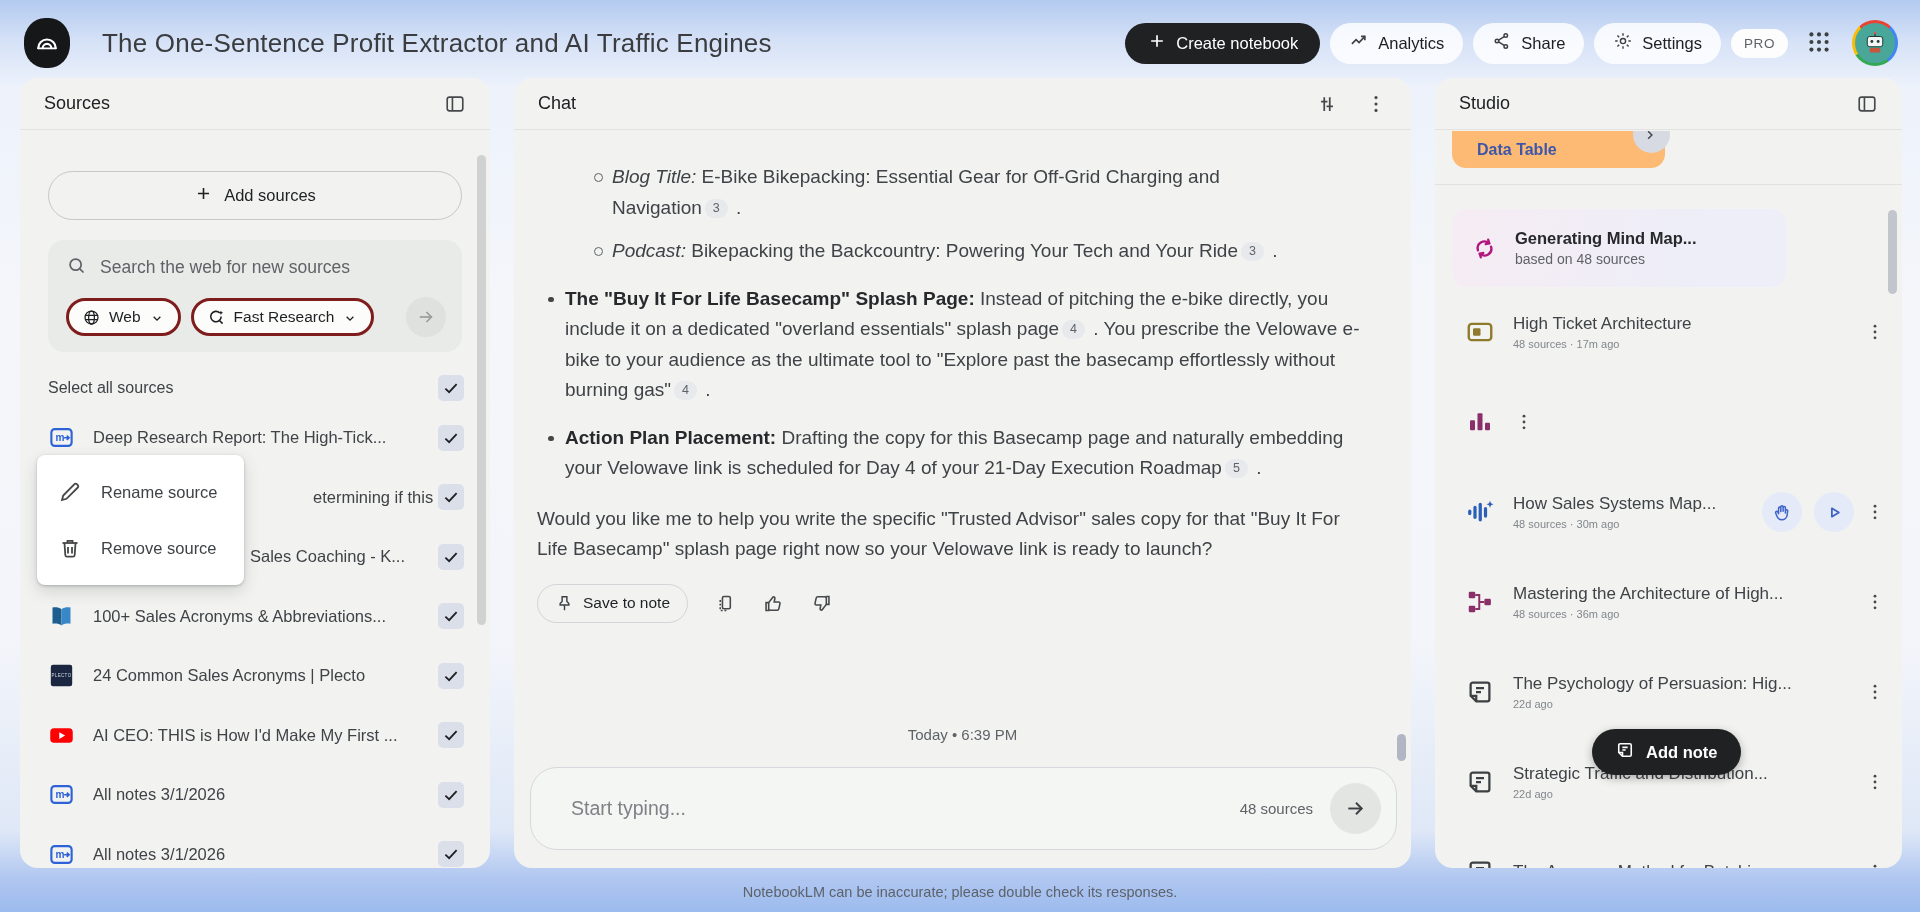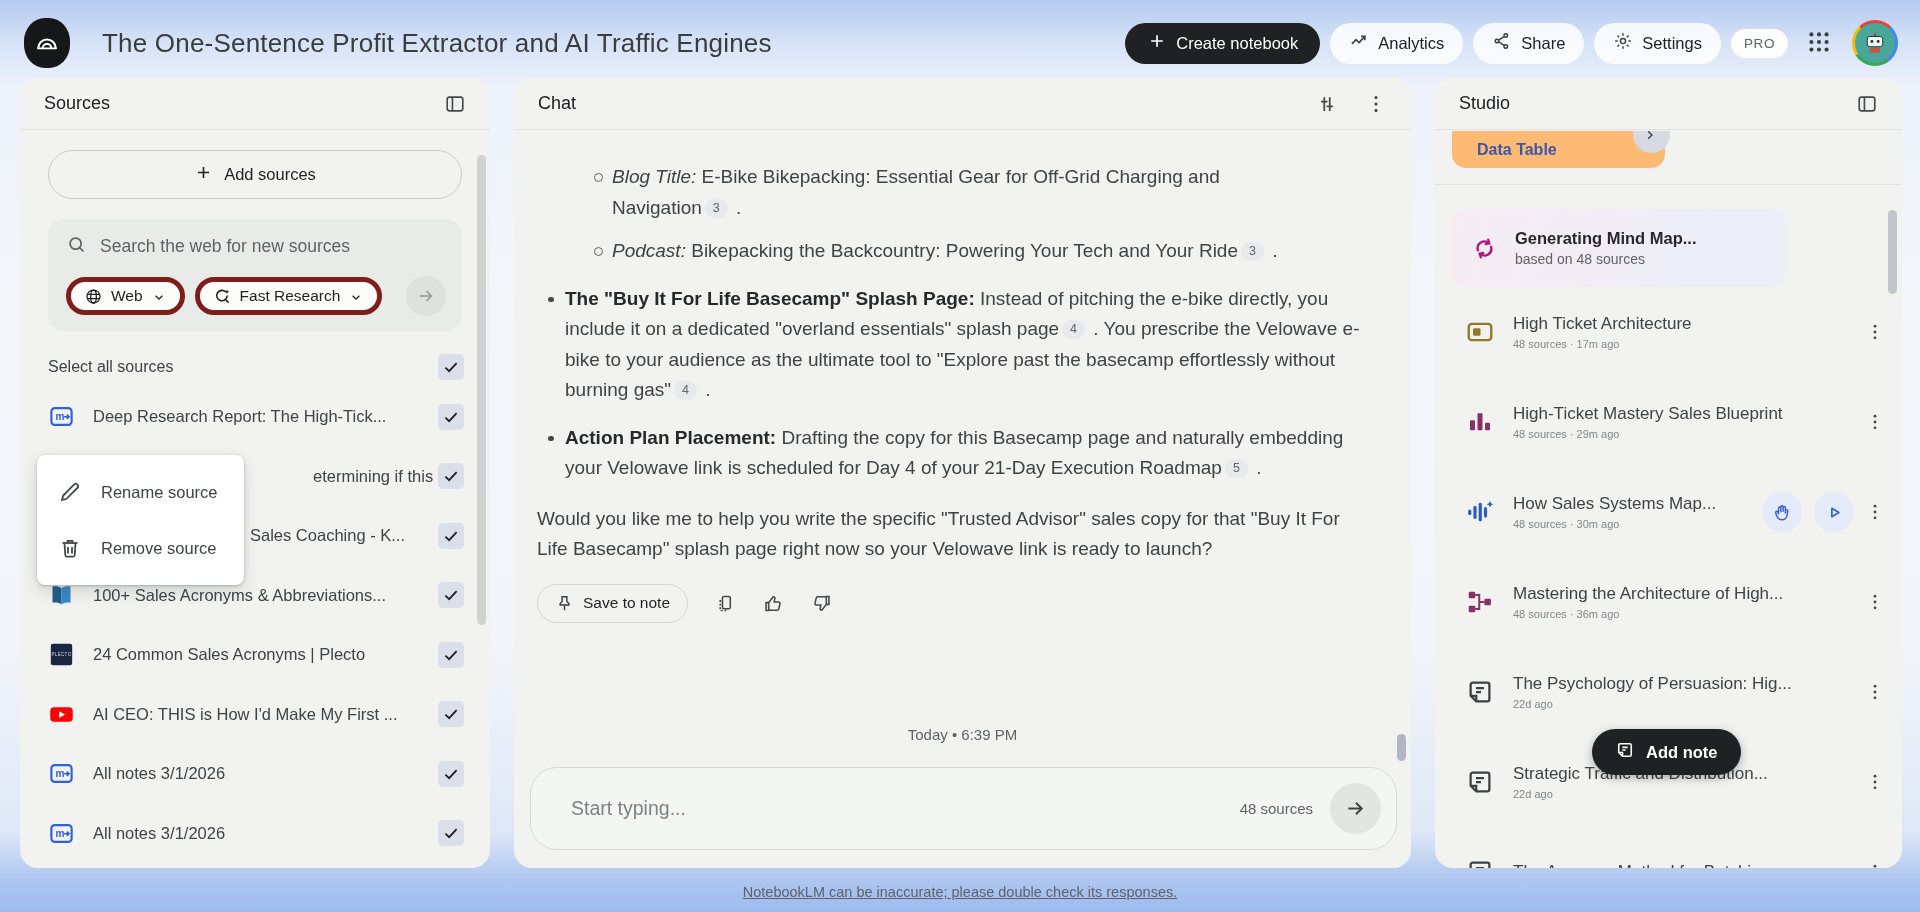--- a/index.html
+++ b/index.html
@@ -31,29 +31,29 @@
   #sources-panel { left:20px;  width:470px; }
   #chat-panel    { left:514px; width:897px; }
   #studio-panel  { left:1435px; width:467px; }
   .panel-head { height:52px; display:flex; align-items:center; padding:0 24px; border-bottom:1px solid #e2e3e1; }
   .panel-title { font-size:18px; color:#202124; }
   .panel-head .spacer { flex:1; }
   .icon-btn { background:none; border:none; color:#46484b; cursor:pointer; display:flex; align-items:center; justify-content:center; }
   .icon-btn svg { width:22px; height:22px; }
 
   
-  .add-src-btn { margin:20px 28px 0; width:calc(100% - 56px); height:49px; border:1px solid #c5c8c6; border-radius:25px; background:transparent; display:flex; align-items:center; justify-content:center; gap:11px; font-size:16.5px; color:#1f2023; cursor:pointer; }
+  .add-src-btn { margin:41px 28px 0; width:calc(100% - 56px); height:49px; border:1px solid #c5c8c6; border-radius:25px; background:transparent; display:flex; align-items:center; justify-content:center; gap:11px; font-size:16.5px; color:#1f2023; cursor:pointer; }
   .add-src-btn svg { width:19px; height:19px; color:#1f2023; }
   .search-card { margin:20px 28px 0; background:#e9ebe8; border-radius:16px; padding:15px 16px 15px 18px; }
   .search-row { display:flex; align-items:center; gap:13px; }
   .search-row svg { width:21px; height:21px; color:#5f6368; flex:none; }
   .search-input { border:none; background:transparent; outline:none; font-size:17.5px; color:#3c4043; width:100%; font-family:"Liberation Sans",sans-serif; }
   .search-input::placeholder { color:#5f6368; }
   .chips-row { display:flex; align-items:center; gap:10px; margin-top:17px; }
-  .chip { height:38px; border-radius:19px; background:#fcfdfb; border:5px solid #7f1d1d; display:inline-flex; align-items:center; gap:8px; padding:0 13px; font-size:15.5px; color:#1f2023; cursor:pointer; }
+  .chip { height:38px; border-radius:19px; background:#fcfdfb; border:3px solid #7f1d1d; display:inline-flex; align-items:center; gap:8px; padding:0 13px; font-size:15.5px; color:#1f2023; cursor:pointer; }
   .chip svg { width:19px; height:19px; color:#1f2023; }
   .chip .chev { width:16px; height:16px; }
   .send-mini { margin-left:auto; width:40px; height:40px; border-radius:50%; background:#dfe1de; border:none; color:#989c9a; display:flex; align-items:center; justify-content:center; cursor:pointer; }
   .send-mini svg { width:20px; height:20px; }
   .select-row { display:flex; align-items:center; margin:23px 26px 0 28px; font-size:16px; color:#3f4246; }
   .checkbox { width:26px; height:26px; border-radius:5px; background:#dbdfe9; color:#1f2023; display:flex; align-items:center; justify-content:center; margin-left:auto; flex:none; cursor:pointer; }
   .checkbox svg { width:18px; height:18px; }
   .src-list { margin-top:7px; padding:0 26px 0 28px; }
   .src-row { height:59.5px; display:flex; align-items:center; cursor:pointer; }
   .src-icon { width:27px; height:27px; margin-right:18px; flex:none; display:flex; align-items:center; justify-content:center; }
@@ -114,21 +114,21 @@
   .st-actions { display:flex; align-items:center; gap:12px; margin:0 10px 0 6px; }
   .st-circle { width:40px; height:40px; border-radius:50%; background:#e4eaf8; border:none; color:#3e62c5; display:flex; align-items:center; justify-content:center; cursor:pointer; }
   .st-circle svg { width:21px; height:21px; }
   .kebab-btn { width:22px; }
   .kebab-btn svg { width:20px; height:20px; }
   .add-note-fab { position:absolute; left:157px; top:651px; height:46px; border-radius:23px; background:#1f2123; color:#fff; border:none; display:inline-flex; align-items:center; gap:11px; padding:0 23px; font-size:16.5px; font-weight:bold; cursor:pointer; box-shadow:0 3px 10px rgba(0,0,0,.3); z-index:4; }
   .add-note-fab svg { width:20px; height:20px; color:#fff; }
   #studio-thumb { right:5px; top:79px; height:84px; background:#c2c5cb; }
 
   .footer-note { position:absolute; left:0; right:0; top:884px; text-align:center; font-size:14.5px; color:#5c6af?; }
-  .footer-note { color:#5d6artifact;text-decoration:underline; }
+  .footer-note { color:#5d6artifact; }
   .footer-note { color:#5d626b; }
 </style>
 </head>
 <body>
 
 <header class="app-header">
   <div class="logo">
       <svg viewBox="0 0 24 24" fill="none" stroke="#fff" stroke-width="1.9" stroke-linecap="round">
         <path d="M4.5 16.5a7.5 7.5 0 0 1 15 0"></path>
         <path d="M8.3 16.5a3.7 3.7 0 0 1 7.4 0"></path>
@@ -516,24 +516,20 @@
               <circle cx="12" cy="19" r="1.7"></circle>
             </svg>
           </button>
         </div>
         <div class="st-row">
           <span class="st-icon" style="color: rgb(138, 47, 104);"><svg viewBox="0 0 24 24" fill="currentColor">
               <rect x="4" y="10.5" width="4" height="8" rx="0.8"></rect>
               <rect x="10" y="5" width="4" height="13.5" rx="0.8"></rect>
               <rect x="16" y="12.5" width="4" height="6" rx="0.8"></rect>
             </svg></span>
-          <div class="st-text">
-            <div class="st-title">High-Ticket Mastery Sales Blueprint</div>
-            <div class="st-meta">48 sources · 29m ago</div>
-          </div>
           <button class="icon-btn kebab-btn">
             <svg viewBox="0 0 24 24" fill="currentColor">
               <circle cx="12" cy="5" r="1.7"></circle>
               <circle cx="12" cy="12" r="1.7"></circle>
               <circle cx="12" cy="19" r="1.7"></circle>
             </svg>
           </button>
         </div>
         <div class="st-row">
           <span class="st-icon" style="color: rgb(43, 95, 184);"><svg viewBox="0 0 24 24" fill="currentColor">

